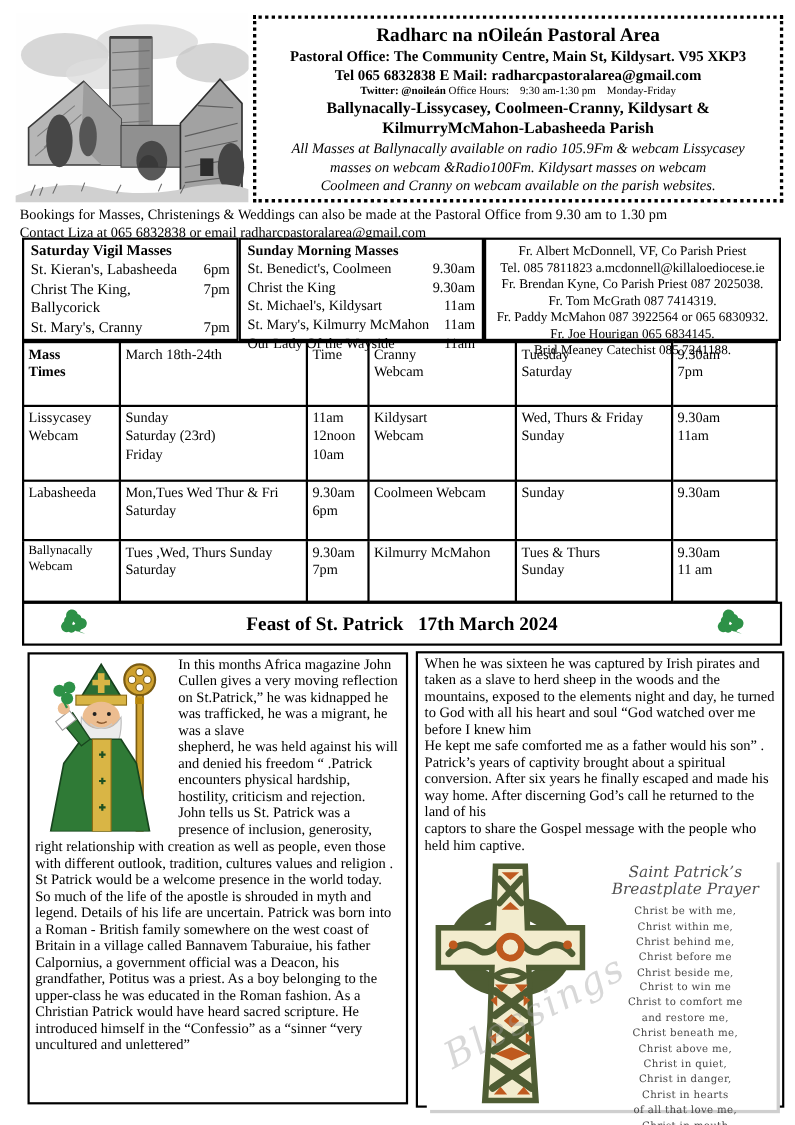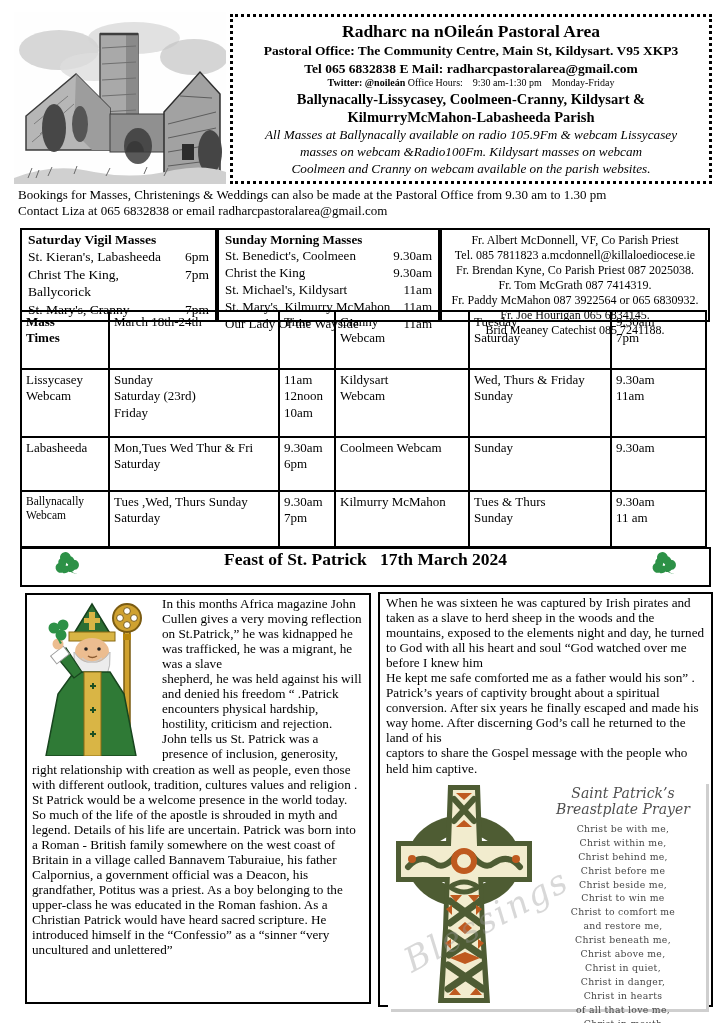--- a/index.html
+++ b/index.html
@@ -20,42 +20,42 @@
   .infobox .title { font-size:17.5px; font-weight:bold; }
   .infobox .bline { font-size:13.5px; font-weight:bold; }
   .infobox .tline { font-size:10px; white-space:pre;text-align:center; }
   .infobox .tline .tb { font-weight:bold; }
   .infobox .parish { font-size:14.5px; font-weight:bold; }
   .infobox .iline { font-size:13.2px; font-weight:normal; font-style:italic; white-space:pre-line; }
 
   .booking { left:18px; top:187px; width:700px; font-size:13px; line-height:1.2; white-space:pre-line; }
 
   
-  .mbox { top:228px; height:94px; border:2px solid #000; background:#fff; padding:2px 6px; }
+  .mbox { top:216px; height:94px; border:2px solid #000; background:#fff; padding:2px 6px; }
   .box1 { left:20px;  width:197px; font-size:13.5px; }
   .box2 { left:217px; width:223px; font-size:13px; }
   .box3 { left:440px; width:270px; font-size:12px; text-align:center; line-height:1.25; padding-top:3px; }
   .mbox .btitle { font-weight:bold; }
   .mrow { display:flex; justify-content:space-between; line-height:1.3; }
 
   
   table.mass { position:absolute; left:20px; top:310px; width:685px; border-collapse:collapse; table-layout:fixed;padding-left:33px; }
   table.mass td {
     border:2px solid #000; vertical-align:top; padding:2px 4px;
     font-size:13px; line-height:1.25; white-space:pre-line;
   }
   table.mass td.b { font-weight:bold; }
   table.mass td.sm { font-size:11.5px; }
   .c1{width:88px}.c2{width:170px}.c3{width:56px}.c4{width:134px}.c5{width:142px}.c6{width:95px}
   tr.r1 td{height:58px} tr.r2 td{height:68px} tr.r3 td{height:54px} tr.r4 td{height:56px}
 
   
   .banner {
     left:20px; top:547px; width:691px; height:40px; border:2px solid #000;
-    display:flex; justify-content:space-between; padding:0 28px;
+    display:flex; align-items:center; justify-content:space-between; padding:0 28px;
   }
   .banner .btxt { font-size:17.5px; font-weight:bold; white-space:pre; }
   .sham { width:34px; height:32px; }
 
   
   .artL { left:25px; top:593px; width:346px; height:411px; border:2px solid #000;
           padding:1px 5px; font-size:13.2px; line-height:1.14; }
   .artR { left:378px; top:592px; width:335px; height:415px; border:2px solid #000;
           padding:1px 5px 0 6px; font-size:13.2px; line-height:1.14; }
   .patrick { float:left; width:126px; height:158px; margin:2px 4px 2px 0; }

